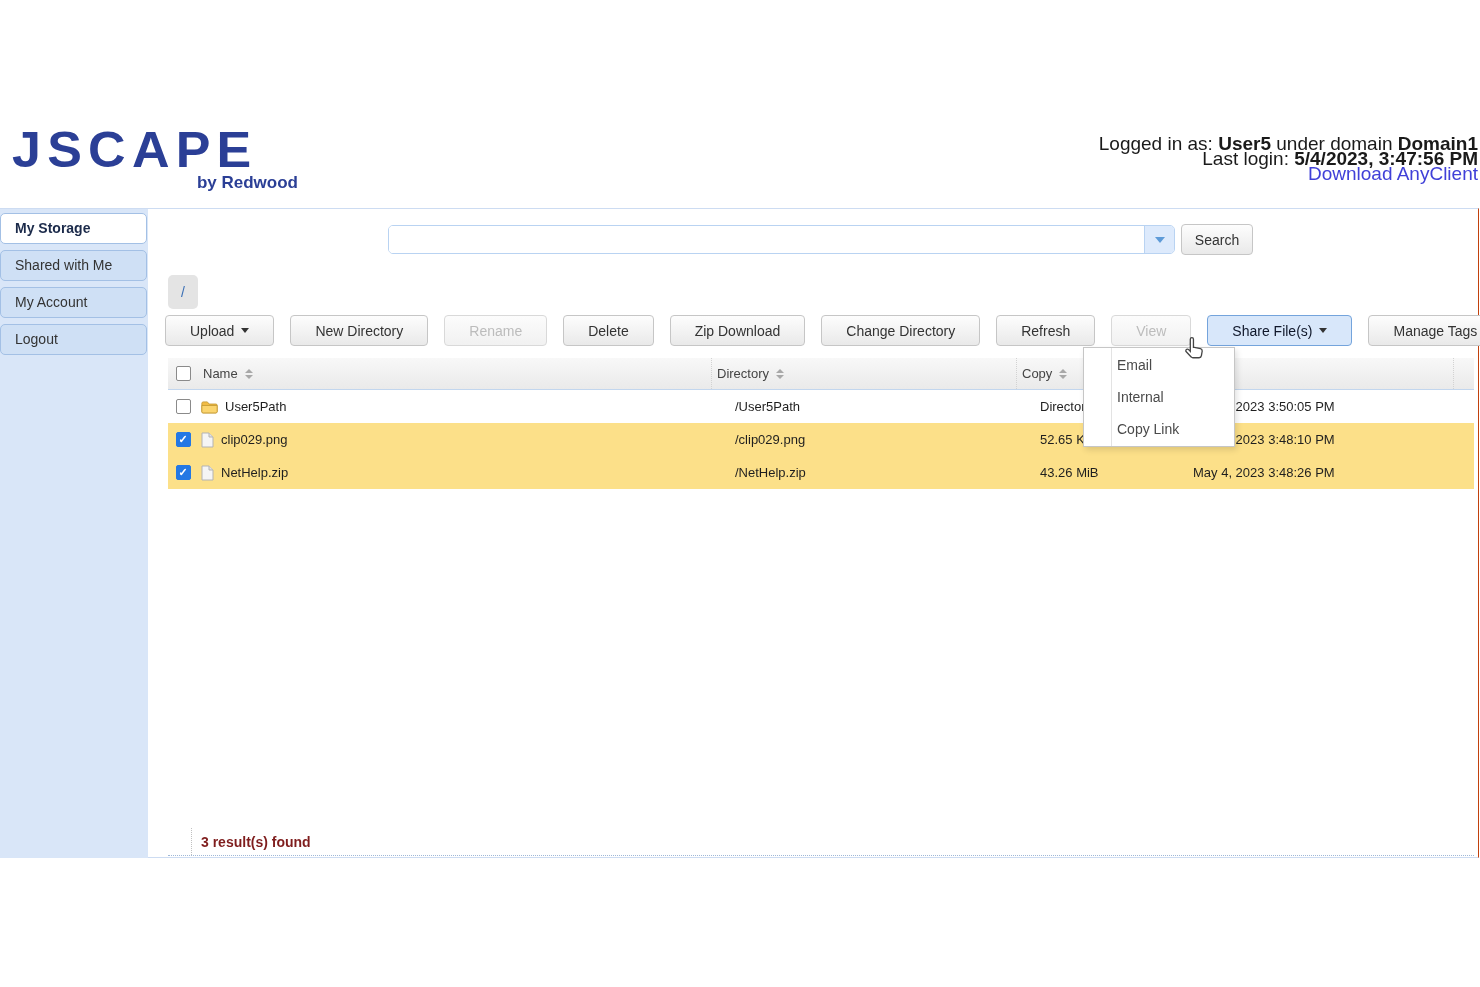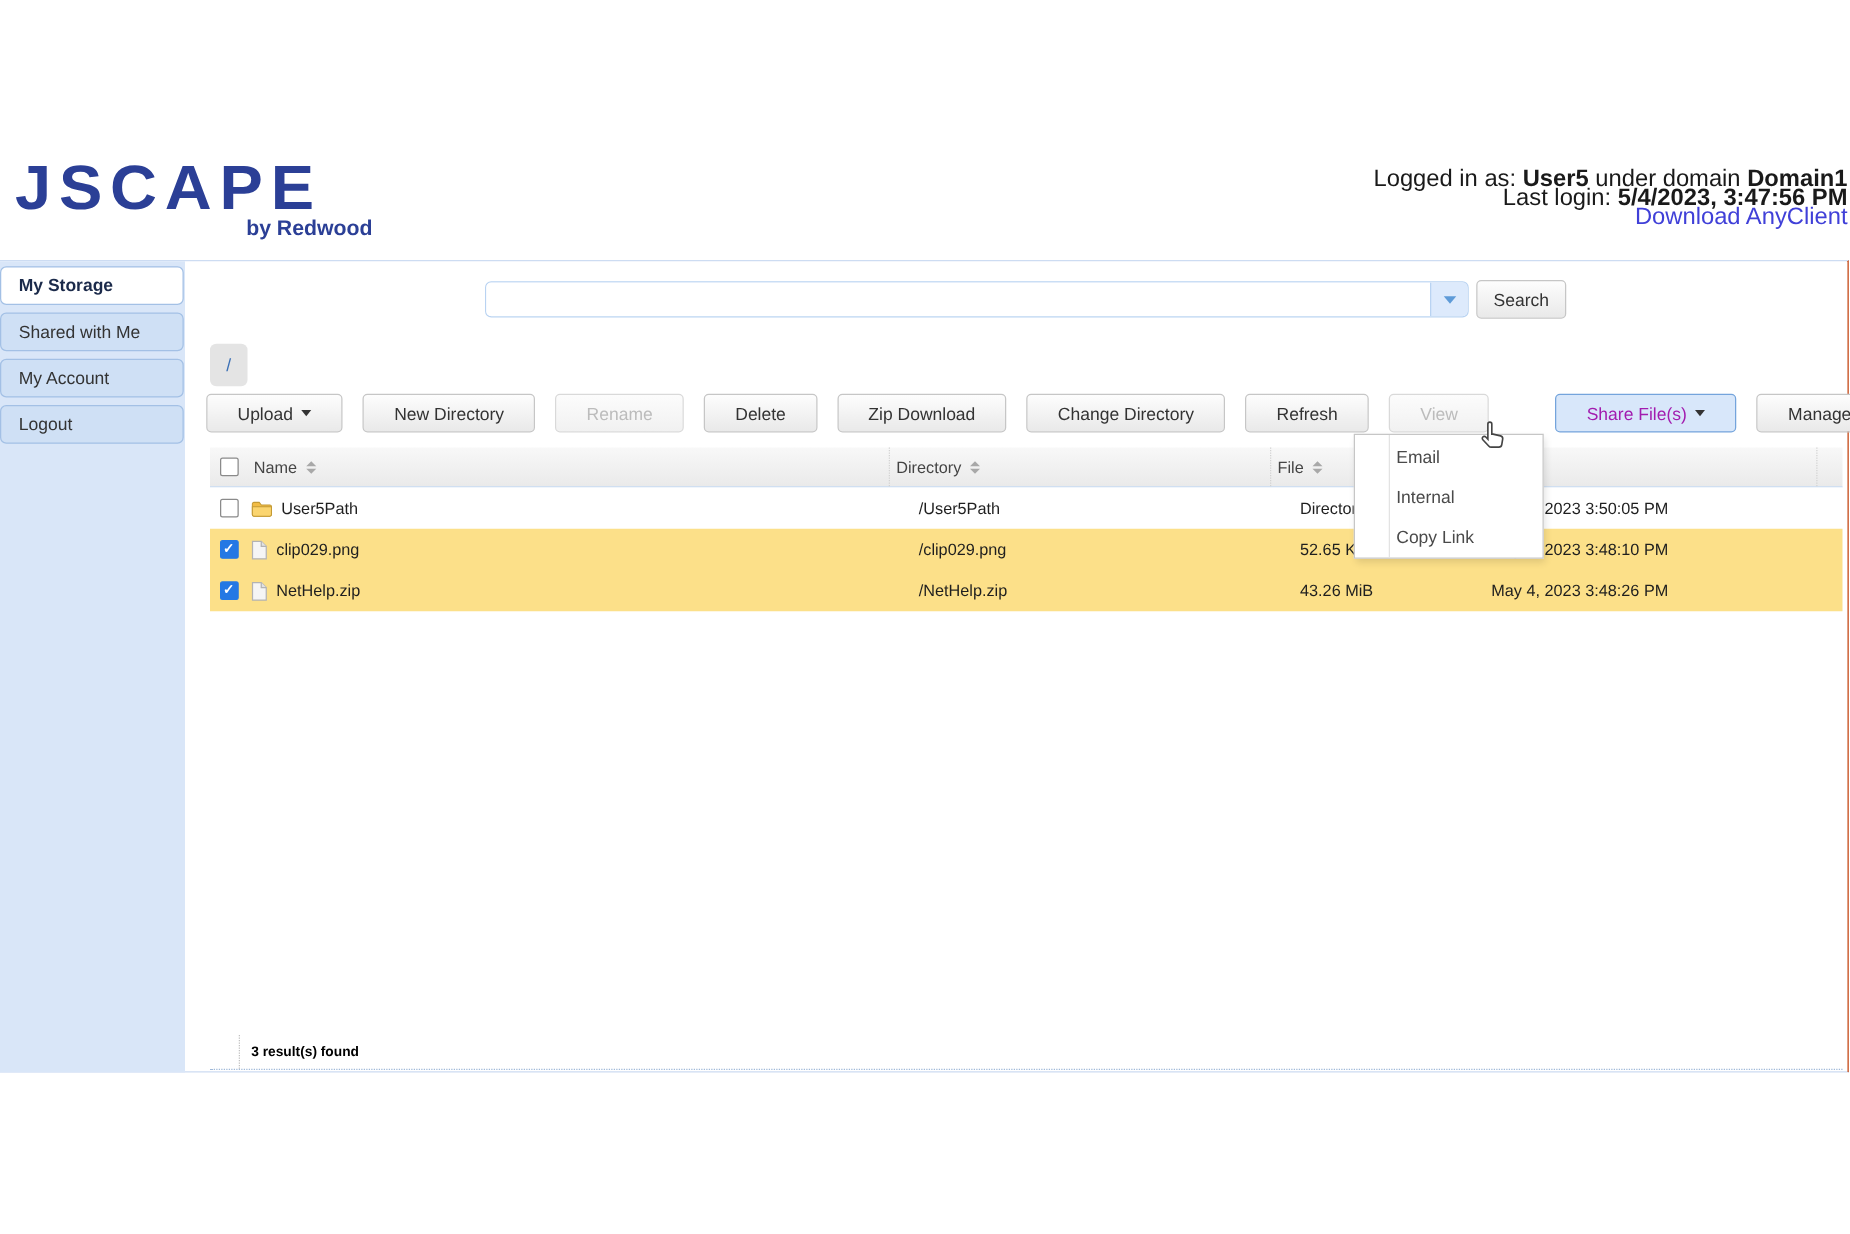--- a/index.html
+++ b/index.html
@@ -47,21 +47,21 @@
   }
   .chev { width: 0; height: 0; border-left: 5px solid transparent; border-right: 5px solid transparent; border-top: 6px solid #5e9bd8; }
 
   .btn {
     height: 31px; padding: 0 24px; background: linear-gradient(#fdfdfd, #e9e9e9);
     border: 1px solid #c6c6c6; border-radius: 4px; font-size: 14px; color: #333;
     display: inline-flex; align-items: center; justify-content: center; gap: 7px;
     font-family: "Liberation Sans", sans-serif; cursor: pointer; white-space: nowrap;
   }
   .btn.disabled { color: #bcbcbc; background: linear-gradient(#fcfcfc, #f1f1f1); border-color: #d9d9d9; cursor: default; }
-  .btn.activebtn { background: #d8e7fa; border-color: #74a4dc; color: #a21caf; margin-left: 37px; }
+  .btn.activebtn { background: #d8e7fa; border-color: #74a4dc; color: #0f172a; }
   .caret { width: 0; height: 0; border-left: 4px solid transparent; border-right: 4px solid transparent; border-top: 5px solid #333; }
   .search-btn { position: absolute; left: 1181px; top: 15px; width: 72px; }
 
   .breadcrumb {
     position: absolute; left: 168px; top: 66px; width: 30px; height: 34px;
     background: #e4e4e4; border-radius: 5px; color: #3a6fb5; font-size: 14px;
     display: flex; align-items: center; justify-content: center; cursor: pointer;
   }
   .toolbar { position: absolute; left: 165px; top: 106px; display: flex; gap: 16px; }
 
@@ -90,21 +90,21 @@
   .cbx.on { background: #2478e4; border-color: #2478e4; color: #fff; font-size: 11px; font-weight: bold; line-height: 1; }
   .name-cell { display: flex; align-items: center; gap: 7px; padding-left: 3px; }
   .dir-cell, .size-cell { padding-left: 23px; }
   .date-cell { padding-left: 6px; }
 
   .tfooter {
     position: absolute; left: 168px; top: 619px; width: 1306px; height: 28px;
     display: flex; align-items: center; border-bottom: 1px dotted #9fb8d8;
   }
   .f-gutter { width: 24px; height: 100%; border-right: 1px dotted #c0c0c0; }
-  .f-text { padding-left: 9px; font-size: 11px; font-weight: bold; color: #000000; }
+  .f-text { padding-left: 9px; font-size: 14px; font-weight: bold; color: #7f1d1d; }
 
   
   .menu {
     position: absolute; left: 1083px; top: 347px; width: 152px; z-index: 50;
     background: #fff; border: 1px solid #c6c6c6; box-shadow: 2px 3px 6px rgba(0,0,0,0.12); padding: 1px 0;
   }
   .menu-gutter { position: absolute; left: 27px; top: 0; bottom: 0; width: 1px; background: #e3e3e3; }
   .menu-item { height: 32px; line-height: 32px; padding-left: 33px; font-size: 14px; color: #4a4a4a; cursor: pointer; }
   .cursor-hand { position: absolute; left: 1184px; top: 336px; z-index: 60; pointer-events: none; }
 </style>
@@ -196,21 +196,21 @@
           </span>
       </div>
       <div class="hcell">
         <span>Directory</span>
         <span class="sort">
             <i class="up"></i>
             <i class="dn"></i>
           </span>
       </div>
       <div class="hcell">
-        <span>File</span>
+        <span>Copy</span>
         <span class="sort">
             <i class="up"></i>
             <i class="dn"></i>
           </span>
       </div>
       <div class="hcell">
         <span>Date</span>
         <span class="sort">
             <i class="up"></i>
             <i class="dn"></i>

